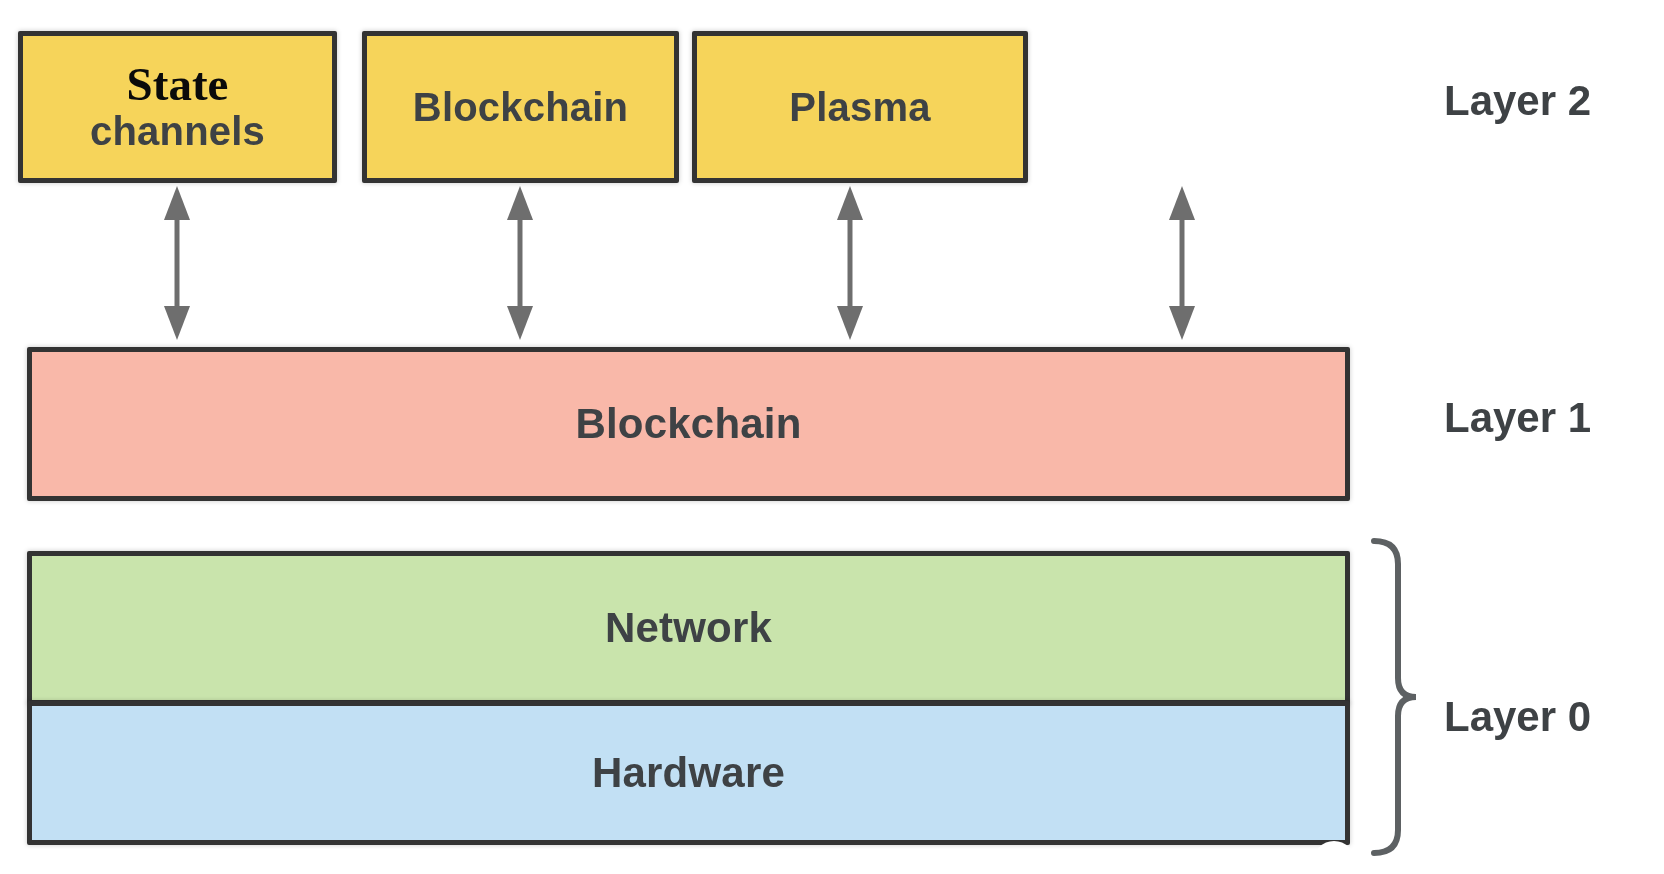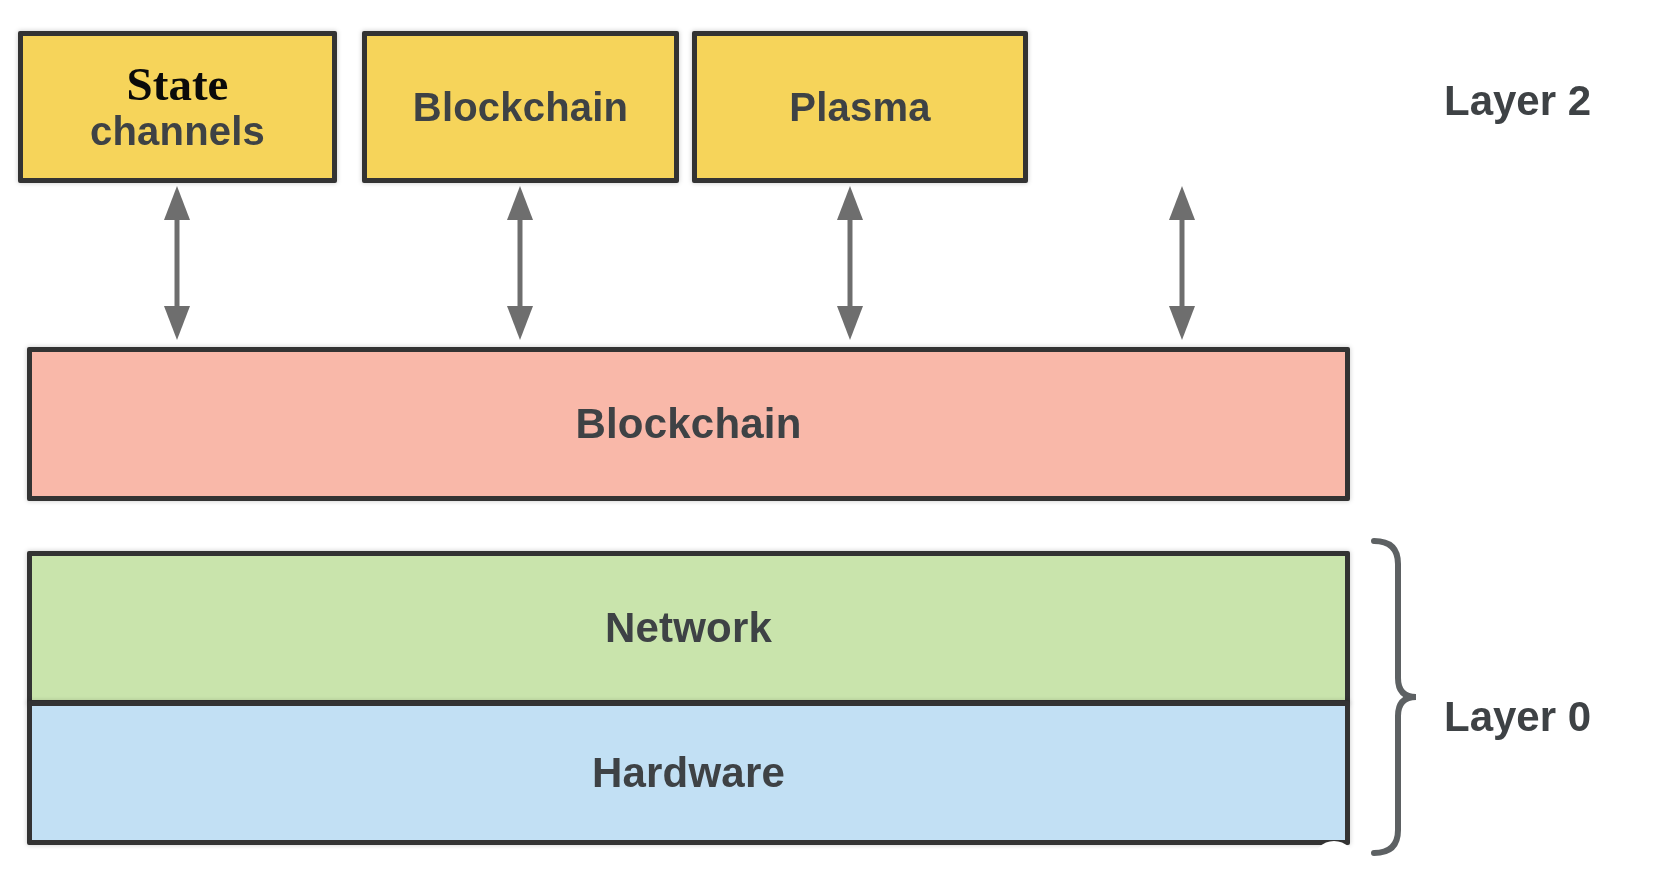--- a/index.html
+++ b/index.html
@@ -85,17 +85,18 @@
   </div>
   <div class="box wide blue">
     <span class="box-label">Hardware</span>
   </div>
 
   <svg class="brace" width="52" height="322" viewBox="0 0 52 322">
     <path d="M 8,5 Q 32,5 32,28 L 32,142 Q 32,161 50,161 Q 32,161 32,180 L 32,294 Q 32,317 8,317" fill="none" stroke="currentColor" stroke-width="6" stroke-linecap="round"></path>
   </svg>
 
   <div class="layer-label" style="left:1444px; top:77px;">Layer 2</div>
+  <div class="layer-label" style="left:1444px; top:394px;">Layer 1</div>
   <div class="layer-label" style="left:1444px; top:693px;">Layer 0</div>
 
   <div class="artifact"></div>
 
 </div>
 
 </body></html>

